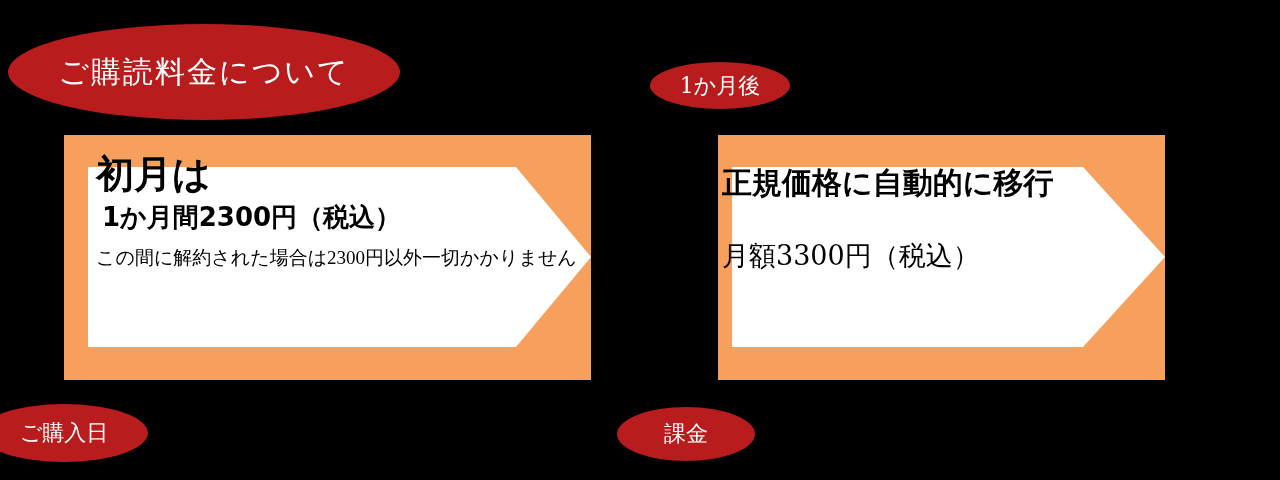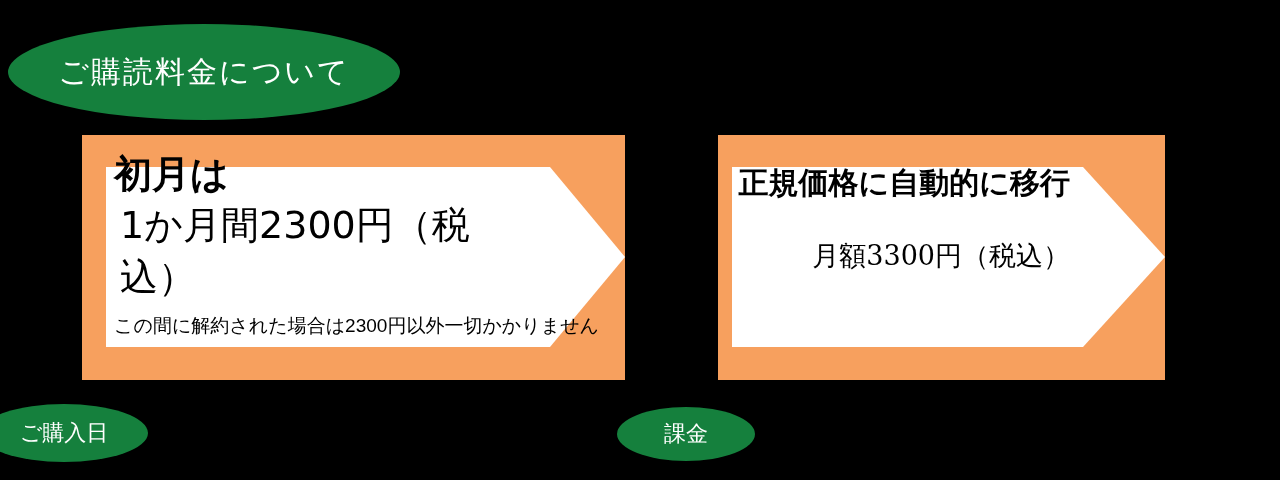--- a/index.html
+++ b/index.html
@@ -8,21 +8,21 @@
     background:#000;
     position:relative;
     overflow:hidden;
     font-family:"DejaVu Sans","Liberation Sans",sans-serif;
   }
   .stage{position:absolute;inset:0;width:1280px;height:480px;}
 
   
   .bubble{
     position:absolute;
-    background:#15803d;
+    background:#b91c1c;
     border-radius:50%;
     color:#fff;
     display:flex;align-items:center;justify-content:center;
     font-family:"DejaVu Serif","Liberation Serif",serif;
     text-align:center;
   }
   .bubble-title{
     left:8px;top:24px;width:392px;height:96px;
     font-size:30px;letter-spacing:2px;
   }
@@ -45,21 +45,21 @@
     width:3px;background:#000;
   }
   .tick-left{left:63px;top:100px;height:312px;}
   .tick-mid{left:713px;top:105px;height:306px;}
 
   
   .segment{
     position:absolute;top:135px;height:245px;
     background:#f7a05e;
   }
-  .segment-1{left:82px;width:527px;padding-left:16px;}
+  .segment-1{left:64px;width:527px;}
   .segment-2{left:718px;width:447px;}
 
   
   .arrow{
     position:absolute;
     background:#fff;
     top:32px;bottom:33px;right:0;
     clip-path:polygon(0 0, calc(100% - 75px) 0, 100% 50%, calc(100% - 75px) 100%, 0 100%);
   }
   .arrow-1{left:24px;}
@@ -67,36 +67,36 @@
 
   .arrow-1-content{
     position:absolute;inset:0;
     padding:14px 90px 0 32px;
     color:#000;
   }
   .p1-line1{
     font-size:38px;font-weight:bold;line-height:1.35;
   }
   .p1-line2{
-    font-size:38px;font-weight:normal;line-height:1.35;
+    font-size:26px;font-weight:bold;line-height:1.35;
     padding-left:6px;
   }
   .p1-note{
     font-size:19px;
-    font-family:Liberation Sans, sans-serif;
+    font-family:Liberation Serif, serif;
     margin-top:10px;
     padding-left:0px;
     white-space:nowrap;
   }
 
   .arrow-2-content{
     position:absolute;inset:0;
-    padding:28px 95px 0 16px;
+    padding:28px 95px 0 4px;
     color:#000;
-    text-align:right;
+    text-align:left;
   }
   .p2-line1{
     font-size:30px;font-weight:bold;line-height:1.3;
     white-space:nowrap;
   }
   .p2-line2{
     font-size:27px;
     font-family:"DejaVu Serif","Liberation Serif",serif;
     margin-top:36px;
     white-space:nowrap;
@@ -121,16 +121,17 @@
 
   <div class="segment segment-2">
     <div class="arrow arrow-2"></div>
     <div class="arrow-2-content">
       <div class="p2-line1">正規価格に自動的に移行</div>
       <div class="p2-line2">月額3300円（税込）</div>
     </div>
   </div>
 
   <div class="bubble bubble-title">ご購読料金について</div>
+  <div class="bubble bubble-month">1か月後</div>
   <div class="bubble bubble-purchase">ご購入日</div>
   <div class="bubble bubble-billing">課金</div>
 
 </div>
 
 </body></html>

